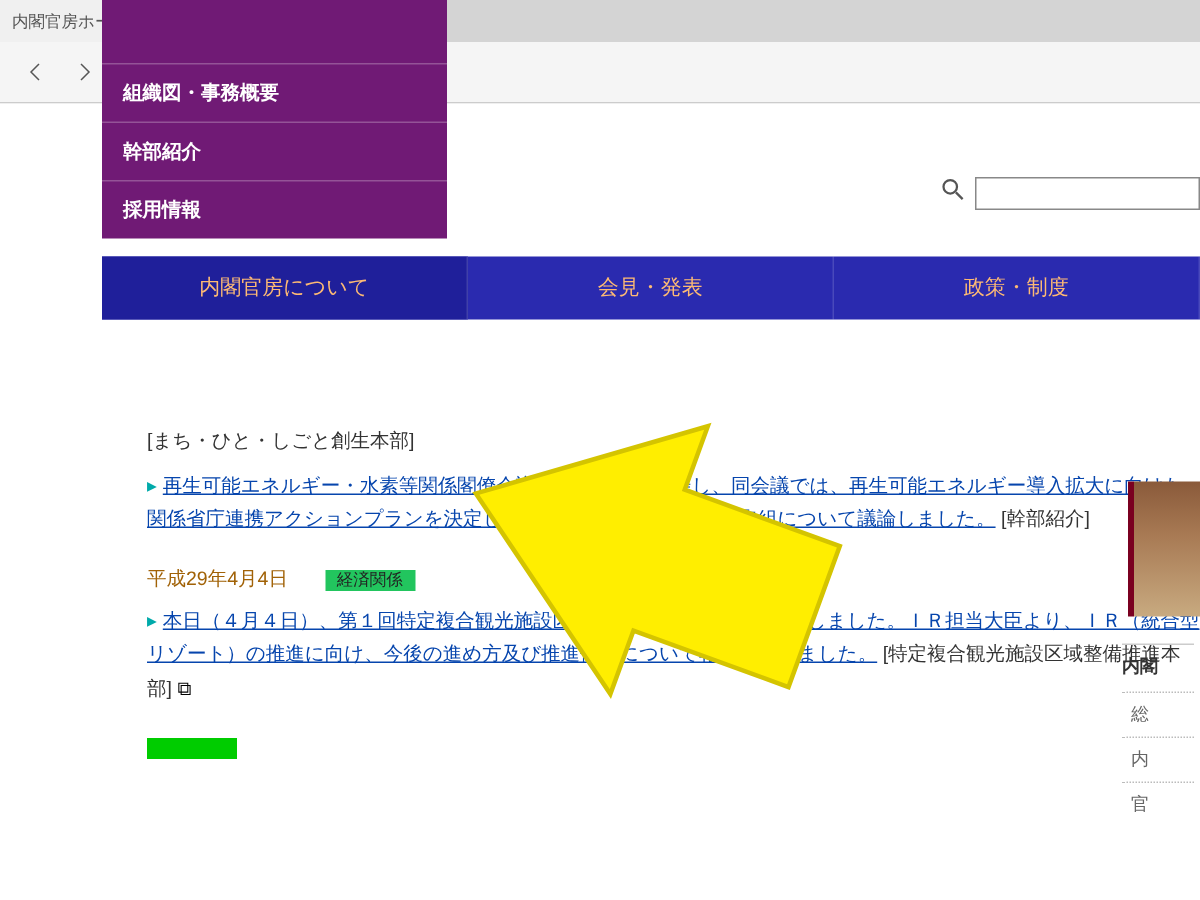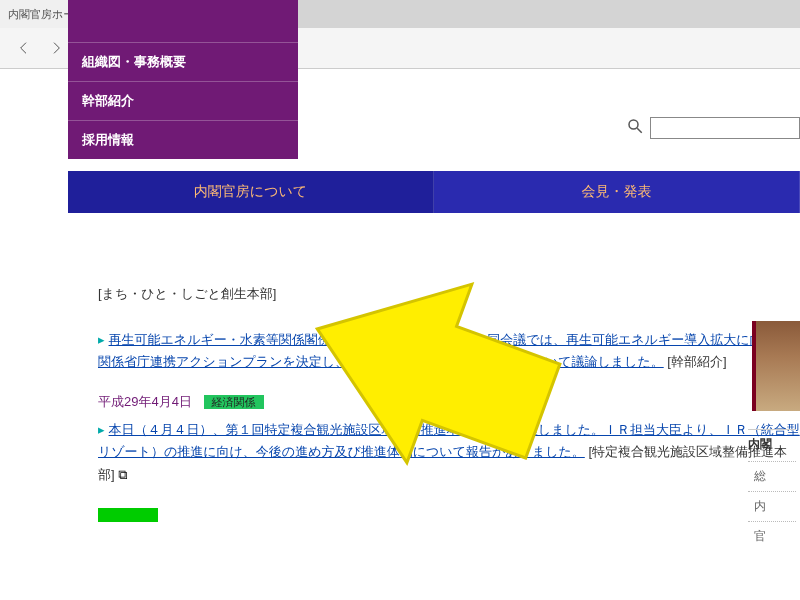--- a/index.html
+++ b/index.html
@@ -23,26 +23,26 @@
 .search-icon svg{width:18px;height:18px;stroke:#555;fill:none;stroke-width:2}
 .search-box{border:1px solid #888;height:22px;width:150px;margin-left:6px}
 .gnav{display:flex;background:#2a2aaf;height:42px;position:relative}
 .gnav-item{flex:1;display:flex;align-items:center;justify-content:center;color:#fdba74;font-size:14px;cursor:pointer;border-right:1px solid rgba(255,255,255,.15)}
 .gnav-item.active{background:#1f1f9a}
 .dropdown{position:absolute;left:68px;top:0;width:230px;background:#701a75;z-index:5}
 .dropdown-spacer{height:42px}
 .dd-item{padding:10px 14px;color:#fff;font-size:13px;font-weight:bold;border-top:1px solid rgba(255,255,255,.25);cursor:pointer}
 .dd-item.highlight{background:#1a1a85}
 .content{padding:10px 0 0 30px;font-size:13px;line-height:1.7}
-.news-line1{color:#333;margin:60px 0 24px 0}
+.news-line1{color:#333;margin:60px 0 8px 0}
 .bracket{color:#333}
 .link{color:#0645ad;text-decoration:underline}
 .bullet{color:#0aa;margin-right:4px}
 .date-row{margin:18px 0 6px 0}
-.date{color:#701a75;margin-right:8px}
+.date{color:#a16207;margin-right:21px}
 .tag-pink{background:#22c55e;color:#222;font-size:11px;padding:1px 8px}
 .tag-green{background:#0c0;display:inline-block;width:60px;height:14px;vertical-align:middle}
 .side-img{position:absolute;right:0;top:252px;width:48px;height:90px;background:linear-gradient(180deg,#8a5a3a 0%,#a87a54 40%,#c8aa80 100%);border-left:4px solid #7a0020}
 .side-box{position:absolute;right:4px;top:360px;width:48px;font-size:12px;color:#333;border-top:1px solid #ccc;padding-top:6px}
 .side-box .hdr{font-weight:bold;margin-bottom:8px}
 .side-box .row{border-top:1px dotted #bbb;padding:6px 0 6px 6px;color:#666}
 .arrow-overlay{position:absolute;left:290px;top:260px;z-index:10;pointer-events:none}
 </style>
 </head>
 <body>
@@ -90,20 +90,21 @@
           <circle cx="10" cy="10" r="6"></circle>
           <path d="M15 15 L21 21"></path>
         </svg>
     </span>
     <input class="search-box" style="">
   </div>
 
   <div class="gnav">
     <div class="gnav-item active">内閣官房について</div>
     <div class="gnav-item">会見・発表</div>
+    <div class="gnav-item">政策・制度</div>
   </div>
 
   <div class="content">
     <div class="news-line1">
       <span class="bracket">[まち・ひと・しごと創生本部]</span>
     </div>
     <div>
       <span class="bullet">▸</span><a class="link" href="#">再生可能エネルギー・水素等関係閣僚会議（第１回）を開催し、同会議では、再生可能エネルギー導入拡大に向けた関係省庁連携アクションプランを決定し、水素社会の実現に向けた取組について議論しました。</a>
       <span class="bracket">[幹部紹介]</span>
     </div>

